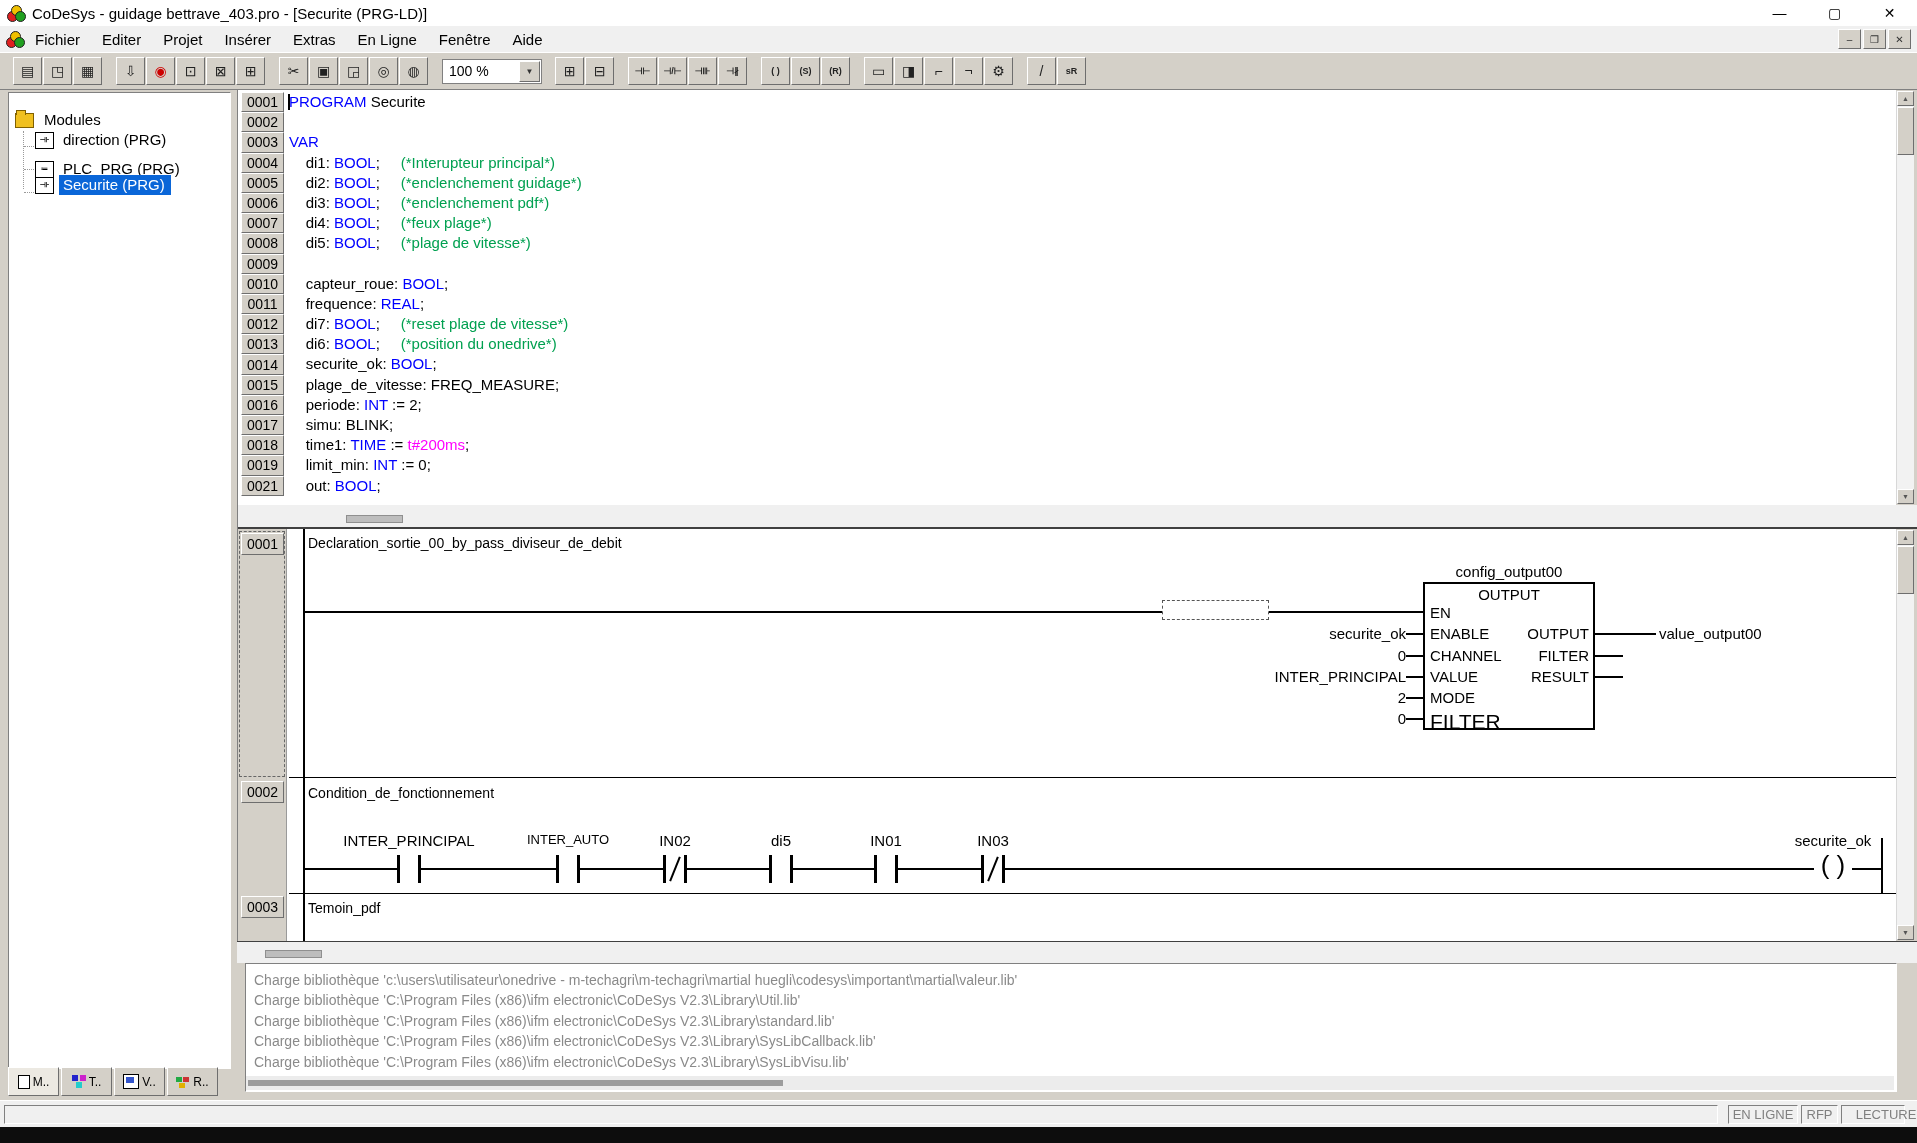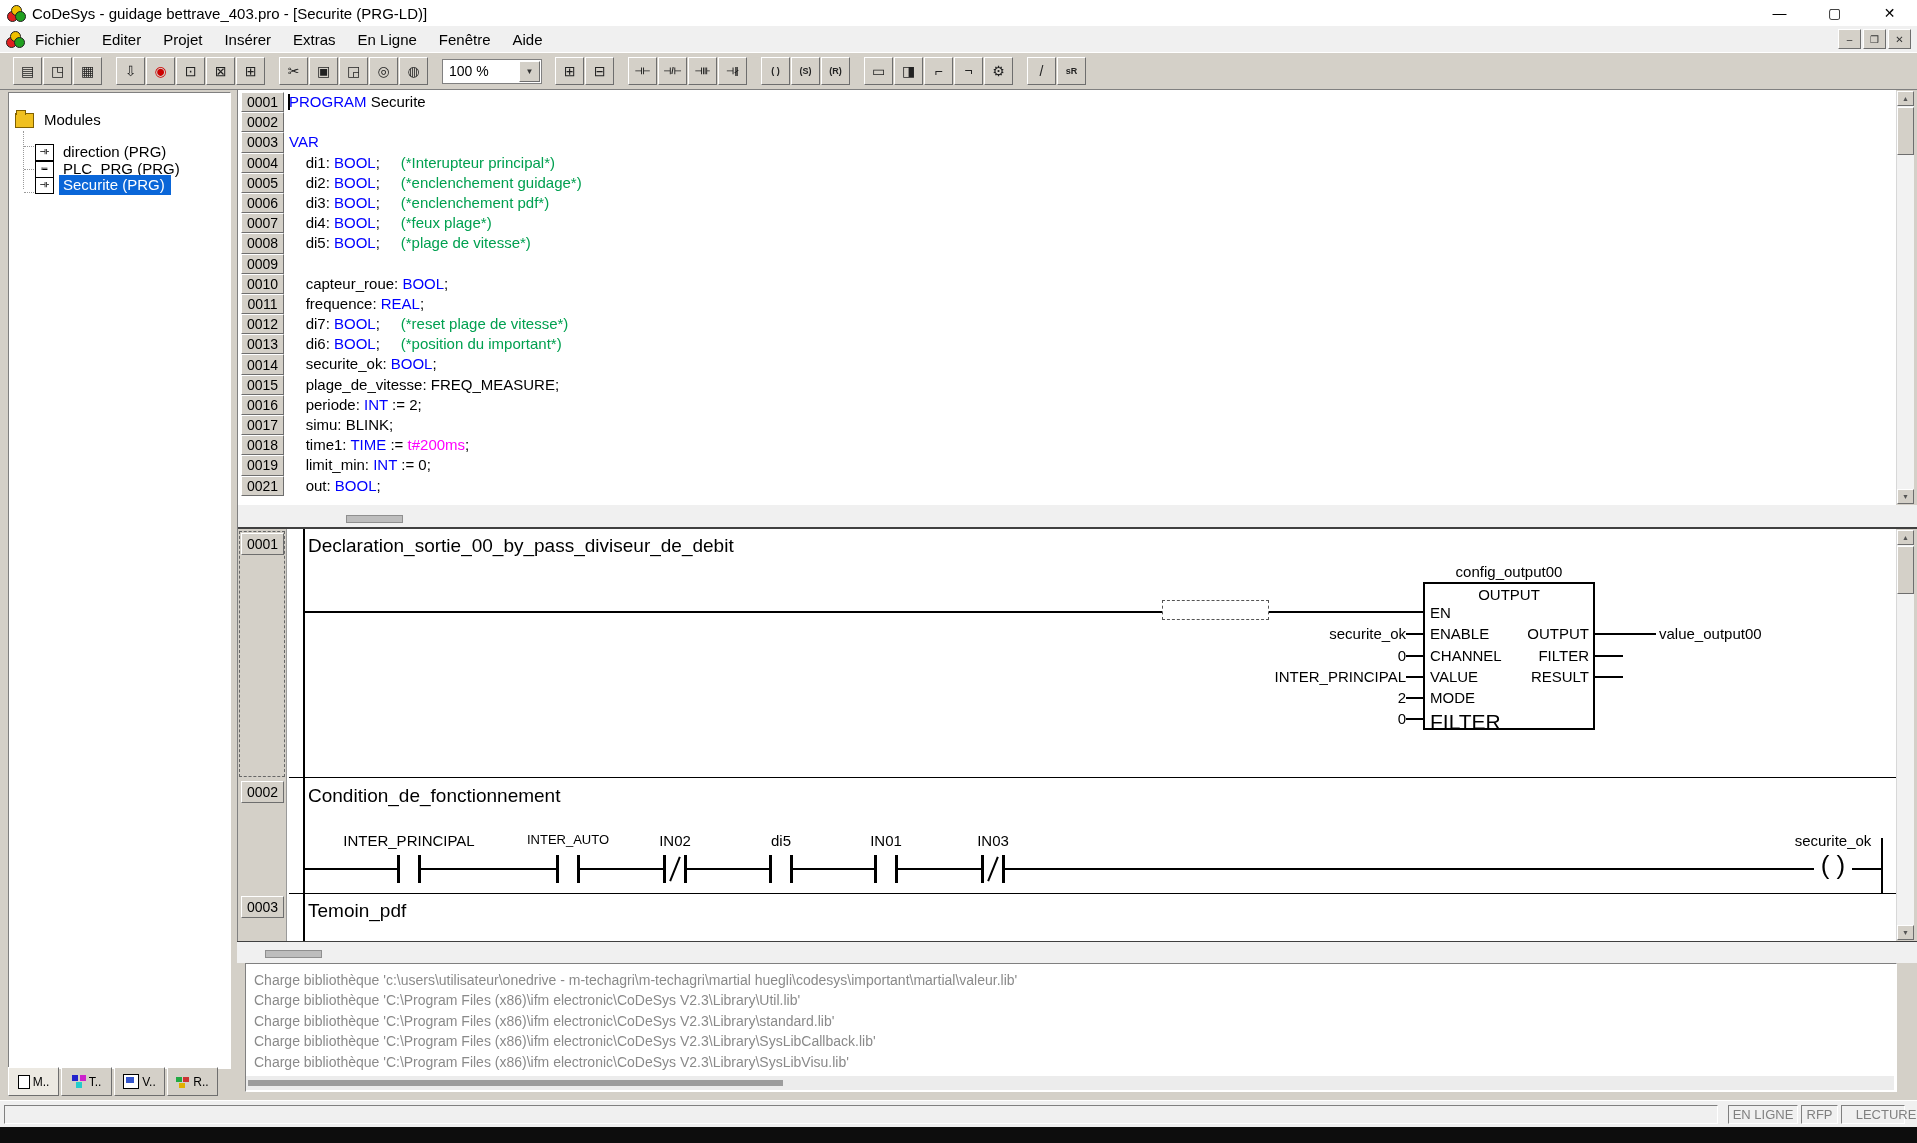--- a/index.html
+++ b/index.html
@@ -40,21 +40,21 @@
   #decl{left:237px;top:90px;width:1658px;height:415px;background:#fff;overflow:hidden;border-left:1px solid #808080;}
   .drow{display:flex;height:20.2px;align-items:stretch;}
   .lnum{flex:none;width:43px;background:#d4d0c8;border:1px solid;border-color:#fff #6e6e6e #6e6e6e #fff;
         display:flex;align-items:center;justify-content:center;font-size:14px;box-sizing:border-box;}
   .code{margin-left:5px;font-size:15px;line-height:20.2px;white-space:pre;}
   .kw{color:#0000ff;}
   .cm{color:#00a050;}
   .lit{color:#ff00ff;}
   #splitter1{left:237px;top:505px;width:1680px;height:24px;background:#f0f0f0;border-left:1px solid #808080;}
   #ld{left:237px;top:529px;width:1658px;height:412px;background:#fff;overflow:hidden;border-left:1px solid #808080;}
-  .ldtitle{position:absolute;font-size:19px;white-space:nowrap;}
+  .ldtitle{position:absolute;font-size:14px;white-space:nowrap;}
   #msgpane{left:245px;top:963px;width:1650px;height:127px;background:#fff;border:1px solid;border-color:#808080 #fff #fff #808080;overflow:hidden;}
   .msgline{font-size:14px;line-height:20.4px;color:#8a8a8a;white-space:pre;}
   
   #statusbar{left:0;top:1100px;width:1917px;height:27px;background:#f0f0f0;border-top:1px solid #ffffff;}
   .spanel{position:absolute;top:4px;height:19px;border:1px solid;border-color:#808080 #fff #fff #808080;
           display:flex;align-items:center;justify-content:center;font-size:13px;color:#808080;box-sizing:border-box;}
   #blackstrip{left:0;top:1127px;width:1917px;height:16px;background:#0d0d0d;}
   .sb-track{position:absolute;background:#f2f2f2;border-left:1px solid #d8d8d8;}
   .sb-btn{position:absolute;background:#d4d0c8;border:1px solid;border-color:#fff #6e6e6e #6e6e6e #fff;display:flex;align-items:center;justify-content:center;font-size:7px;color:#555;box-sizing:border-box;}
   .sb-thumb{position:absolute;background:#d4d0c8;border:1px solid;border-color:#fff #6e6e6e #6e6e6e #fff;box-sizing:border-box;}
@@ -215,21 +215,21 @@
 
   <div id="treepanel" class="abs">
       <div class="titem" style="position: absolute; left: 6px; top: 16px; height: 22px; display: flex; align-items: center;">
         <div style="position: relative; width: 17px; height: 13px; background: rgb(240, 192, 32); border: 1px solid rgb(128, 96, 0); flex: 0 0 auto; margin-right: 6px;">
           <div style="position: absolute; left: 0px; top: -4px; width: 8px; height: 4px; background: rgb(240, 192, 32); border-top: 1px solid rgb(128, 96, 0); border-right: 1px solid rgb(128, 96, 0); border-left: 1px solid rgb(128, 96, 0); border-image: initial; border-bottom: none;"></div>
         </div>
         <span class="plain-label">Modules</span>
       </div>
       <div style="position: absolute; left: 14px; top: 38px; width: 1px; height: 58px; border-left: 1px dotted rgb(154, 154, 154);"></div>
       <div style="position: absolute; left: 15px; top: 53px; width: 10px; height: 1px; border-top: 1px dotted rgb(154, 154, 154);"></div>
-      <div class="titem" style="position: absolute; left: 26px; top: 48px; height: 22px; display: flex; align-items: center;">
+      <div class="titem" style="position: absolute; left: 26px; top: 36px; height: 22px; display: flex; align-items: center;">
         <div class="pouicon" style="position: relative;">⊣⊦</div>
         <span class="plain-label">direction (PRG)</span>
       </div>
       <div style="position: absolute; left: 15px; top: 76px; width: 10px; height: 1px; border-top: 1px dotted rgb(154, 154, 154);"></div>
       <div class="titem" style="position: absolute; left: 26px; top: 65px; height: 22px; display: flex; align-items: center;">
         <div class="pouicon" style="position: relative;">≔</div>
         <span class="plain-label">PLC_PRG (PRG)</span>
       </div>
       <div style="position: absolute; left: 15px; top: 99px; width: 10px; height: 1px; border-top: 1px dotted rgb(154, 154, 154);"></div>
       <div class="titem" style="position: absolute; left: 26px; top: 81px; height: 22px; display: flex; align-items: center;">
@@ -311,21 +311,21 @@
         <div class="drow">
           <div class="lnum">0011</div>
           <div class="code"><span>    frequence: </span><span class="kw">REAL</span><span>;</span></div>
         </div>
         <div class="drow">
           <div class="lnum">0012</div>
           <div class="code"><span>    di7: </span><span class="kw">BOOL</span><span>;     </span><span class="cm">(*reset plage de vitesse*)</span></div>
         </div>
         <div class="drow">
           <div class="lnum">0013</div>
-          <div class="code"><span>    di6: </span><span class="kw">BOOL</span><span>;     </span><span class="cm">(*position du important*)</span></div>
+          <div class="code"><span>    di6: </span><span class="kw">BOOL</span><span>;     </span><span class="cm">(*position du onedrive*)</span></div>
         </div>
         <div class="drow">
           <div class="lnum">0014</div>
           <div class="code"><span>    securite_ok: </span><span class="kw">BOOL</span><span>;</span></div>
         </div>
         <div class="drow">
           <div class="lnum">0015</div>
           <div class="code"><span>    plage_de_vitesse: FREQ_MEASURE;</span></div>
         </div>
         <div class="drow">

